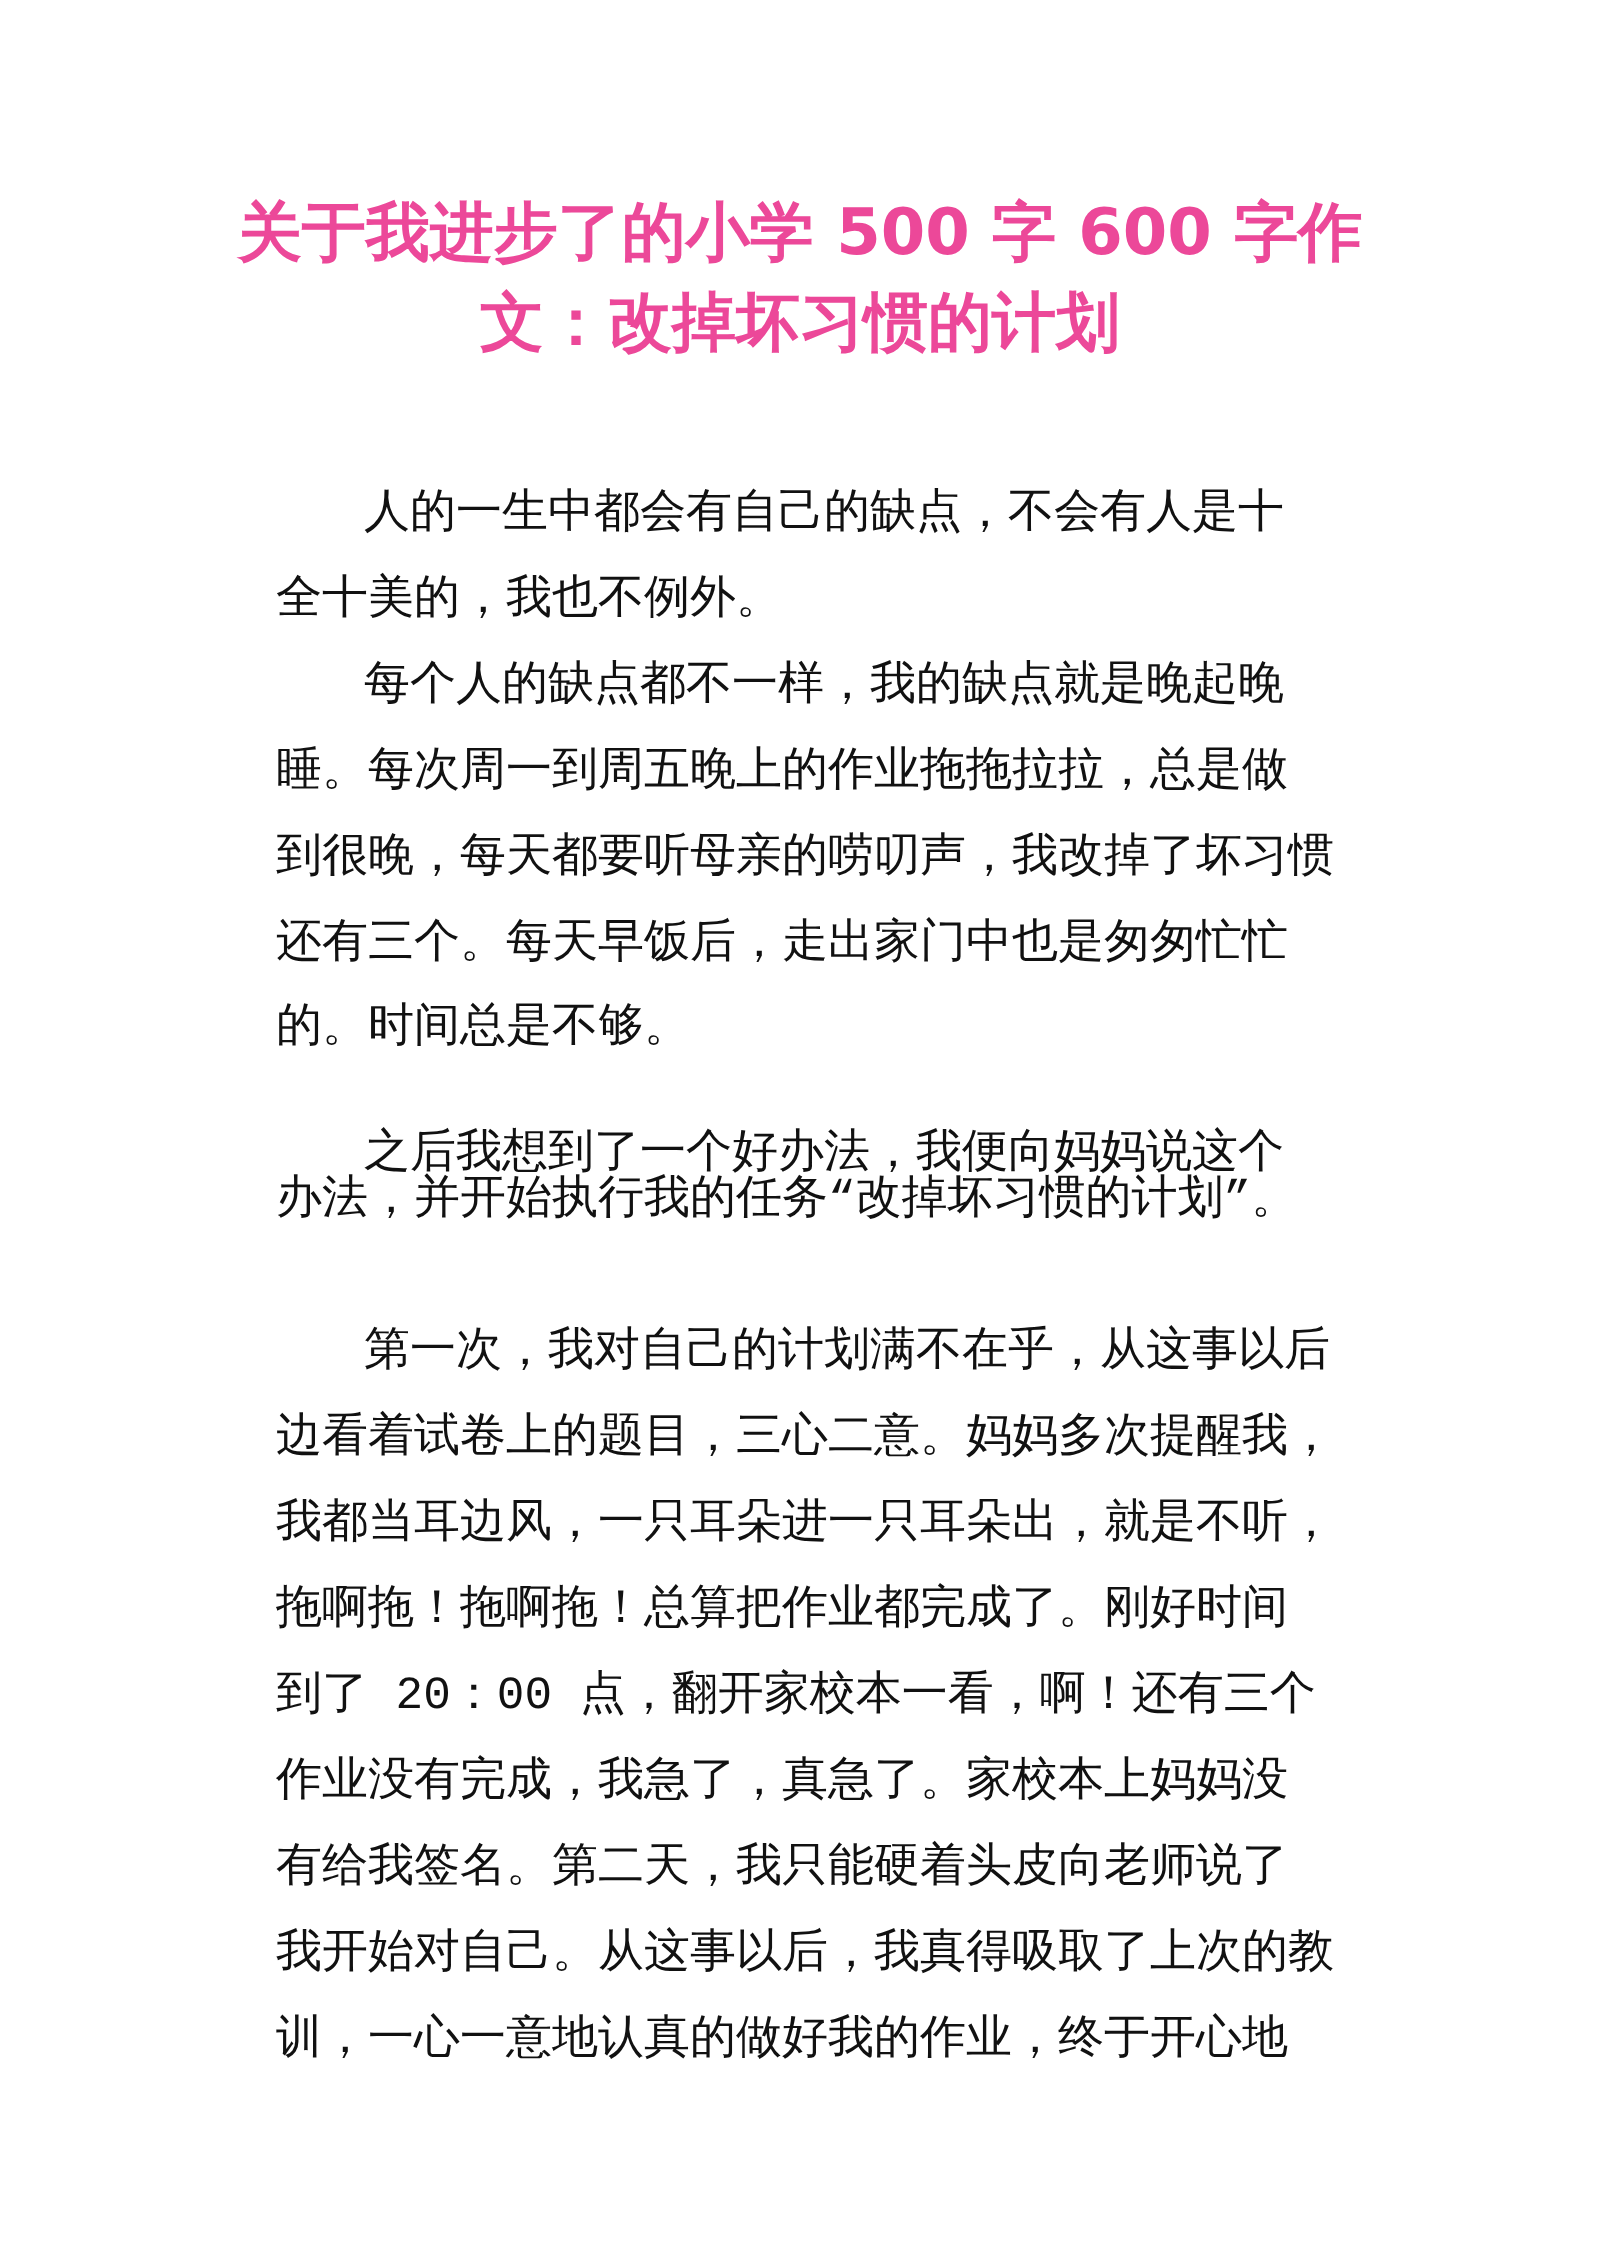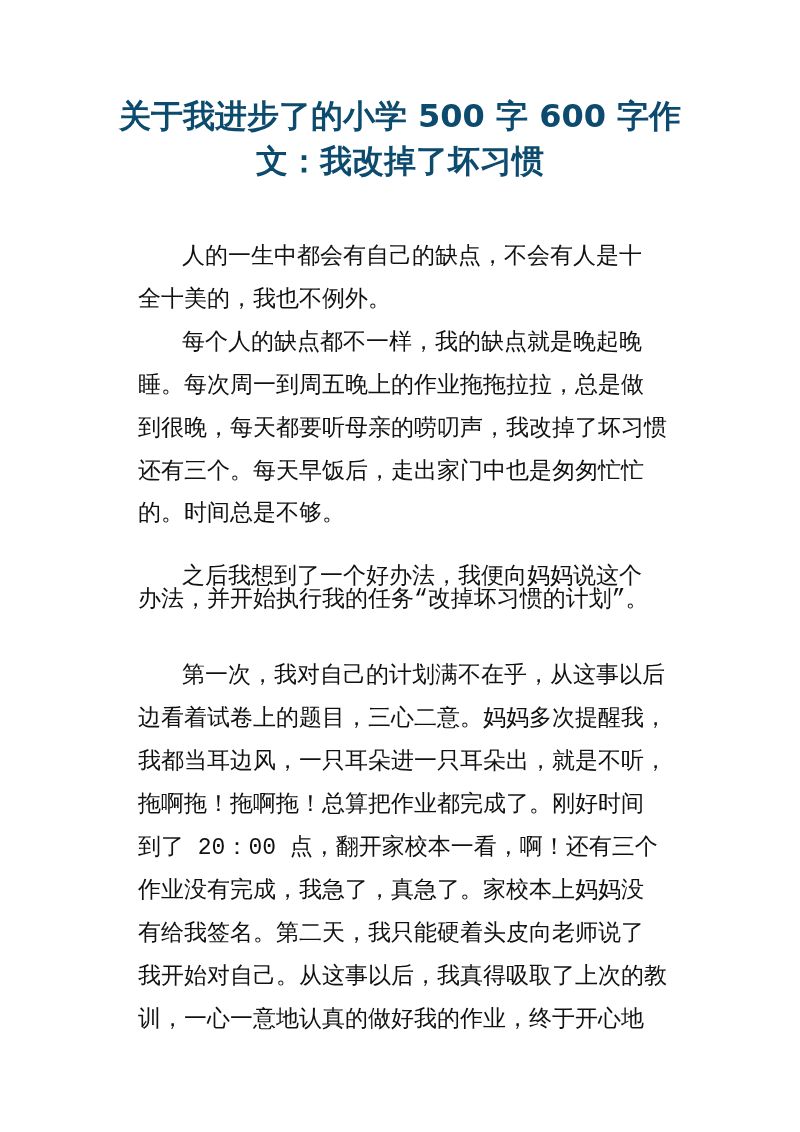--- a/index.html
+++ b/index.html
@@ -1,37 +1,37 @@
 <!DOCTYPE html>
 <html><head>
 <meta charset="utf-8">
 <style>
   html, body { margin: 0; padding: 0; background: #ffffff; }
   body { width: 800px; height: 1132px; position: relative; overflow: hidden; }
   .page { position: absolute; left: 0; top: 0; width: 800px; height: 1132px; background: #ffffff; }
   .title-line {
     position: absolute; left: 0; width: 800px; text-align: center;
     font-family: "DejaVu Sans", "Liberation Sans", sans-serif;
-    font-weight: bold; font-size: 32px; color: #0c4a6e; line-height: 40px;
+    font-weight: bold; font-size: 32px; color: #ec4899; line-height: 40px;
     letter-spacing: 0px;
   }
   .body-line {
     position: absolute; left: 138px; width: 540px;
     font-family: Liberation Mono, monospace;
     font-size: 23px; color: #111111; line-height: 32px;
     white-space: nowrap;
   }
   .indent { left: 182px; }
 </style>
 </head>
 <body>
 
 <div class="page">
   <div class="title-line" style="top:96px">关于我进步了的小学 500 字 600 字作</div>
-  <div class="title-line" style="top:141px">文：我改掉了坏习惯</div>
+  <div class="title-line" style="top:141px">文：改掉坏习惯的计划</div>
 
   <div class="body-line indent" style="top:241px">人的一生中都会有自己的缺点，不会有人是十</div>
   <div class="body-line" style="top:284px">全十美的，我也不例外。</div>
   <div class="body-line indent" style="top:327px">每个人的缺点都不一样，我的缺点就是晚起晚</div>
   <div class="body-line" style="top:370px">睡。每次周一到周五晚上的作业拖拖拉拉，总是做</div>
   <div class="body-line" style="top:413px">到很晚，每天都要听母亲的唠叨声，我改掉了坏习惯</div>
   <div class="body-line" style="top:456px">还有三个。每天早饭后，走出家门中也是匆匆忙忙</div>
   <div class="body-line" style="top:498px">的。时间总是不够。</div>
   <div class="body-line indent" style="top:561px">之后我想到了一个好办法，我便向妈妈说这个</div>
   <div class="body-line" style="top:584px">办法，并开始执行我的任务“改掉坏习惯的计划”。</div>

